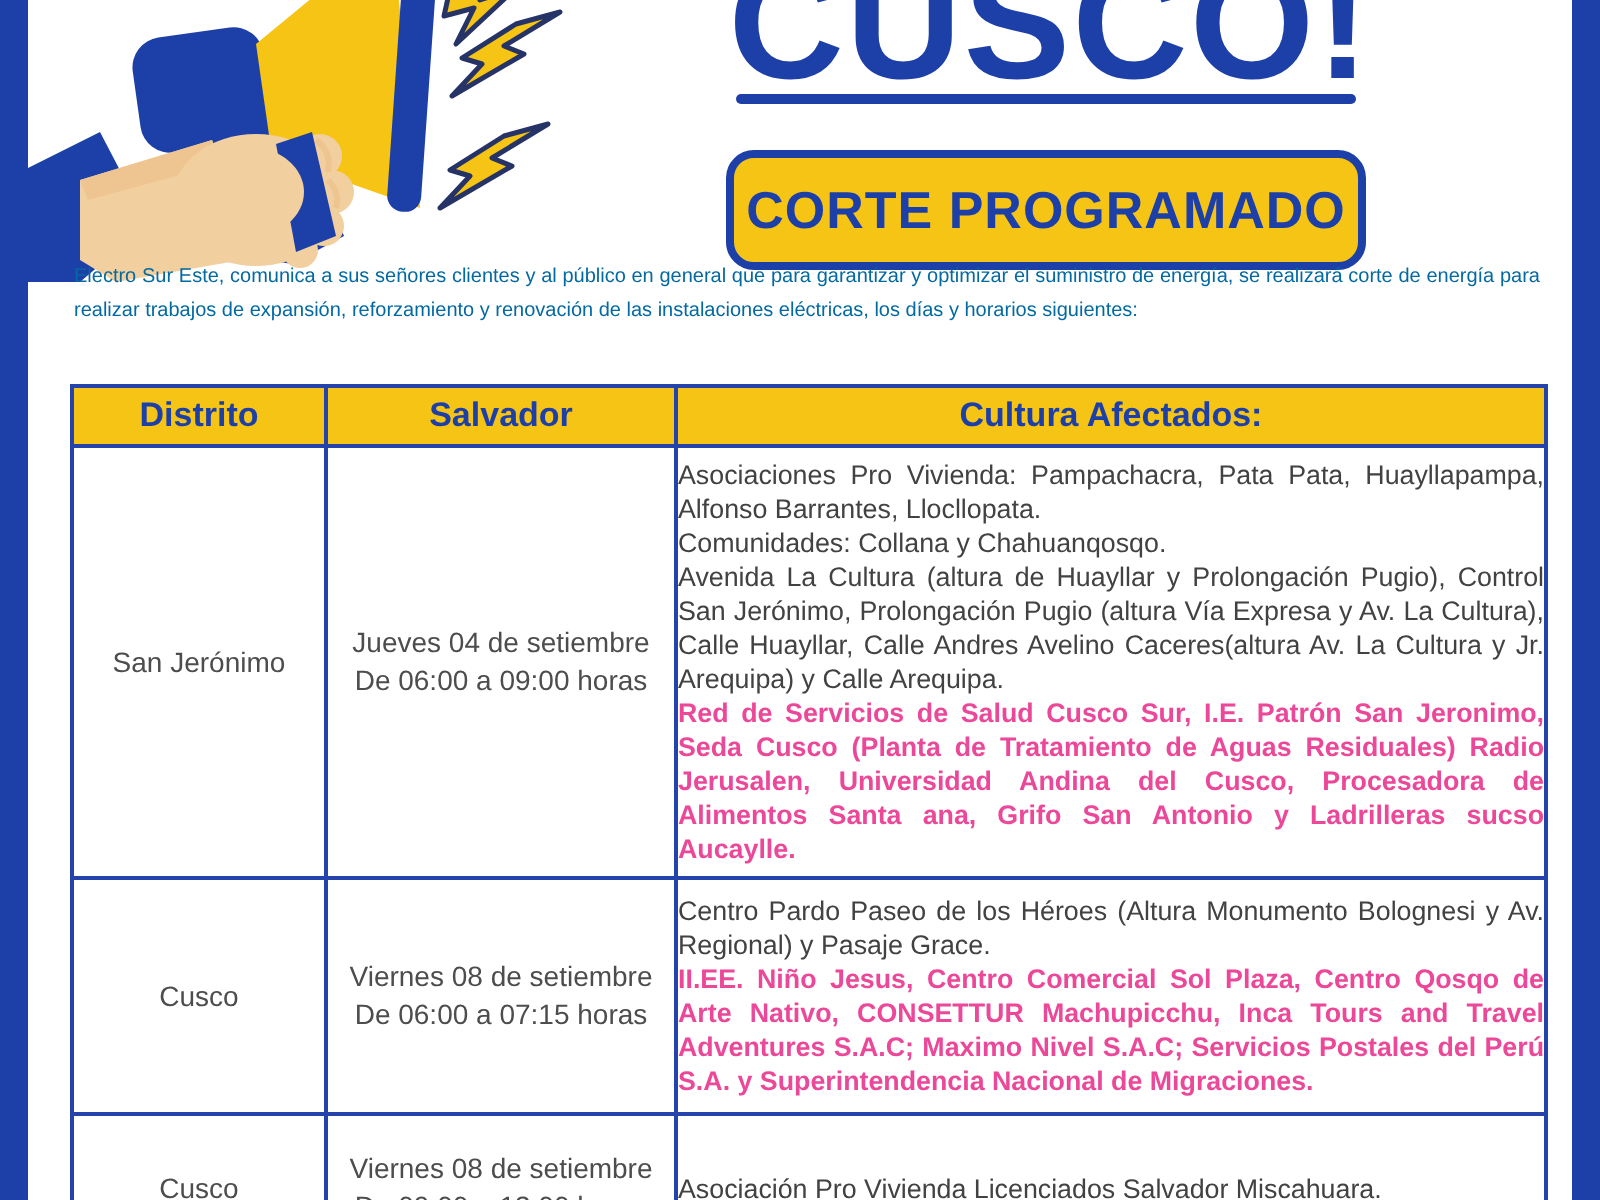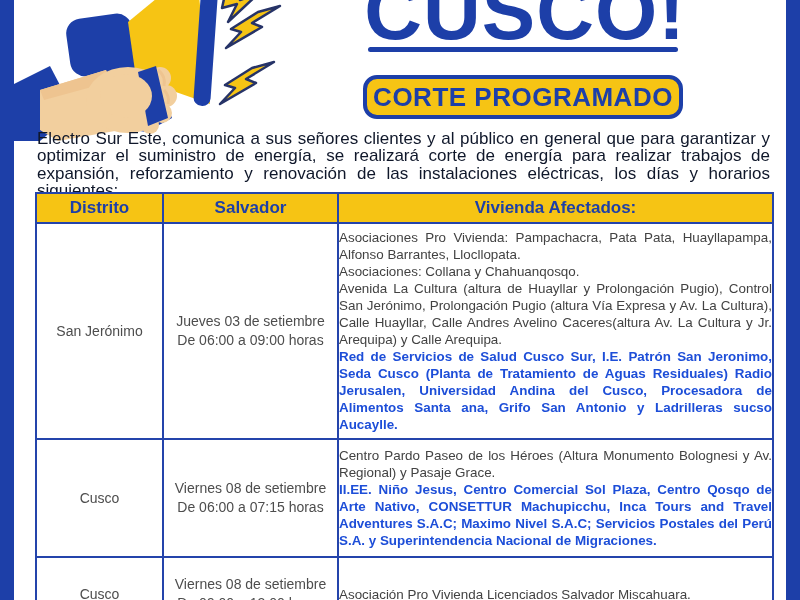--- a/index.html
+++ b/index.html
@@ -17,31 +17,31 @@
   .title{
     position:absolute;left:340px;top:-28px;width:370px;
     text-align:center;font-size:80px;line-height:80px;font-weight:bold;
     color:#1d3fa8;letter-spacing:1px;white-space:nowrap;
   }
   .title-underline{
     position:absolute;left:368px;top:47px;width:310px;height:5px;
     background:#1d3fa8;border-radius:3px;
   }
   .badge{
-    position:absolute;left:363px;top:75px;width:320px;height:44px;
+    position:absolute;left:363px;top:75px;width:320px;height:60px;
     background:#f6c414;border:4px solid #1d3fa8;border-radius:14px;
     box-sizing:border-box;display:flex;align-items:center;justify-content:center;
   }
   .badge span{
     color:#1d3fa8;font-weight:bold;font-size:26px;letter-spacing:.5px;white-space:nowrap;
   }
 
   .intro{
     position:absolute;left:37px;top:130px;width:733px;margin:0;
-    font-size:17px;line-height:17.3px;color:#0f172a;text-align:justify;
+    font-size:10px;line-height:17.3px;color:#0369a1;text-align:justify;
   }
 
   table.outage{
     position:absolute;left:35px;top:192px;width:737px;
     border-collapse:collapse;table-layout:fixed;
   }
   table.outage col.c1{width:127px;}
   table.outage col.c2{width:175px;}
   table.outage col.c3{width:435px;}
   table.outage th, table.outage td{
@@ -53,21 +53,21 @@
   }
   td.cell-center{
     text-align:center;vertical-align:middle;
     font-size:14px;color:#4d4d4d;line-height:19px;padding:4px;
   }
   td.cell-sectors{
     vertical-align:middle;padding:5px 0;
     font-size:13.4px;line-height:17px;color:#424242;text-align:justify;
   }
   td.cell-sectors .seg{display:block;}
-  td.cell-sectors .seg.bold{font-weight:bold;color:#1d4ed8;}
+  td.cell-sectors .seg.bold{font-weight:bold;color:#ec4899;}
   tr.row-1{height:214px;}
   tr.row-2{height:118px;}
   tr.row-3{height:74px;}
 </style>
 </head>
 <body>
 
 <div class="sidebar left"></div>
 <div class="sidebar right"></div>
 
@@ -125,33 +125,33 @@
 <table class="outage">
   <colgroup>
       <col class="c1">
       <col class="c2">
       <col class="c3">
     </colgroup>
   <thead>
     <tr>
       <th>Distrito</th>
       <th>Salvador</th>
-      <th>Vivienda Afectados:</th>
+      <th>Cultura Afectados:</th>
     </tr>
   </thead>
   <tbody>
     <tr class="row-1">
       <td class="cell-center">San Jerónimo</td>
       <td class="cell-center">
-        <div>Jueves 03 de setiembre</div>
+        <div>Jueves 04 de setiembre</div>
         <div>De 06:00 a 09:00 horas</div>
       </td>
       <td class="cell-sectors">
         <span class="seg">Asociaciones Pro Vivienda: Pampachacra, Pata Pata, Huayllapampa, Alfonso Barrantes, Llocllopata.</span>
-        <span class="seg">Asociaciones: Collana y Chahuanqosqo.</span>
+        <span class="seg">Comunidades: Collana y Chahuanqosqo.</span>
         <span class="seg">Avenida La Cultura (altura de Huayllar y Prolongación Pugio), Control San Jerónimo, Prolongación Pugio (altura Vía Expresa y Av. La Cultura), Calle Huayllar, Calle Andres Avelino Caceres(altura Av. La Cultura y Jr. Arequipa) y Calle Arequipa.</span>
         <span class="seg bold">Red de Servicios de Salud Cusco Sur, I.E. Patrón San Jeronimo, Seda Cusco (Planta de Tratamiento de Aguas Residuales) Radio Jerusalen, Universidad Andina del Cusco, Procesadora de Alimentos Santa ana, Grifo San Antonio y Ladrilleras sucso Aucaylle.</span>
       </td>
     </tr>
     <tr class="row-2">
       <td class="cell-center">Cusco</td>
       <td class="cell-center">
         <div>Viernes 08 de setiembre</div>
         <div>De 06:00 a 07:15 horas</div>
       </td>

